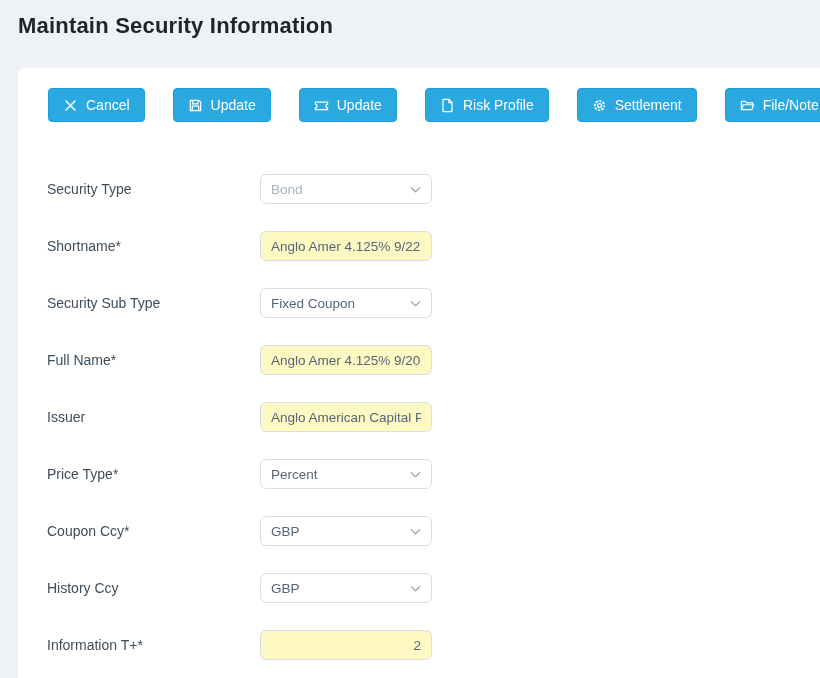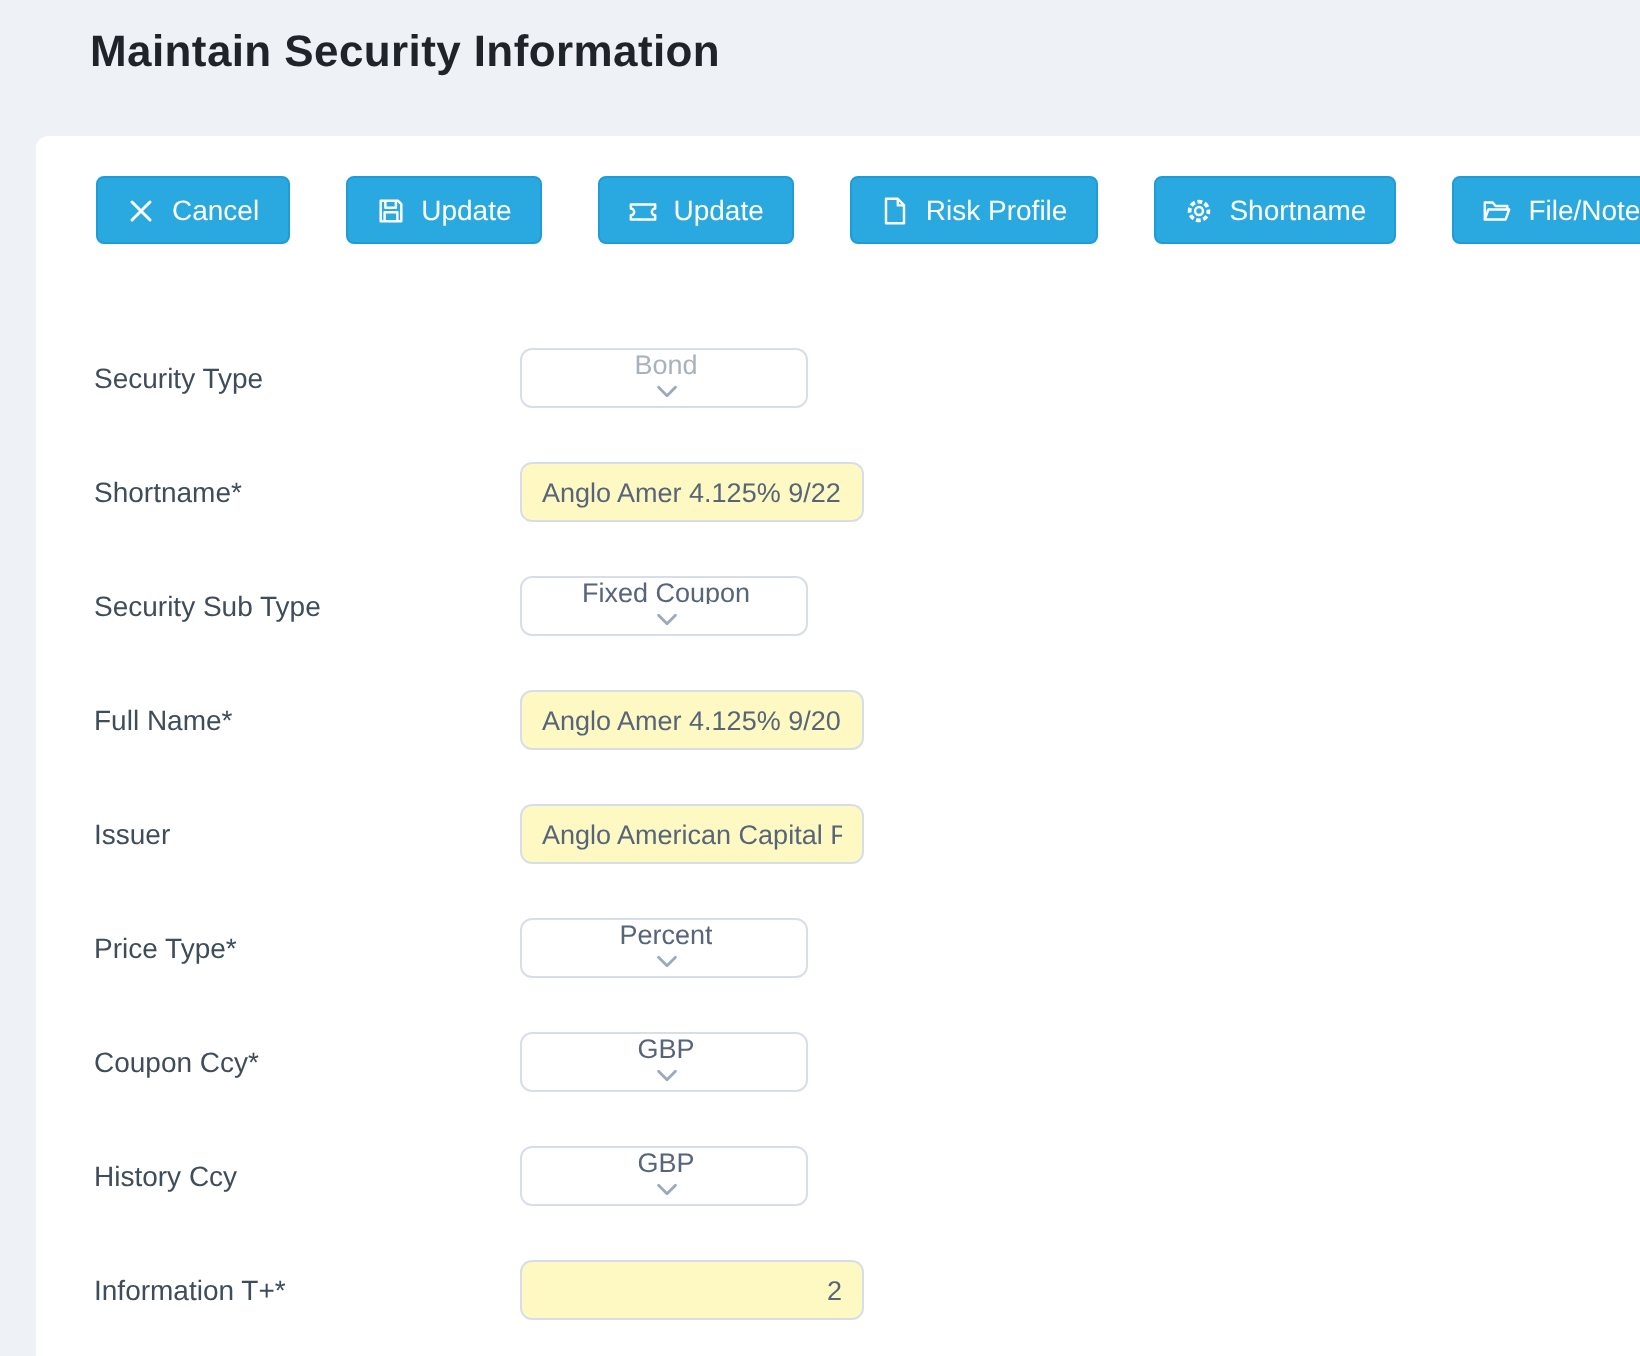--- a/index.html
+++ b/index.html
@@ -5,21 +5,20 @@
   * { margin: 0; padding: 0; box-sizing: border-box; }
   html, body {
     width: 820px; height: 678px;
     overflow: hidden;
     background: var(--page-bg, #eef1f5);
     font-family: "Liberation Sans", sans-serif;
   }
   .page-header {
     padding: 13px 0 0 18px;
     height: 68px;
-    margin-left: 27px;
   }
   .page-title {
     font-size: 22px;
     font-weight: 700;
     color: var(--title-text, #1e2429);
     letter-spacing: 0.2px;
   }
   .card {
     margin-left: 18px;
     width: 900px;              
@@ -73,31 +72,30 @@
     border-radius: 6px;
     padding: 0 10px;
     font-size: 13.5px;
     font-family: "Liberation Sans", sans-serif;
     color: var(--input-text, #56657a);
     background: #fef9c3;
     outline: none;
   }
   .text-input.right { text-align: right; }
   .select {
-    width: 144px;
+    width: 172px;
     height: 30px;
     border: 1px solid var(--input-border, #d8dee9);
     border-radius: 6px;
     padding: 0 8px 0 10px;
     display: flex;
     align-items: center;
     justify-content: space-between;
     background: #ffffff;
     cursor: pointer;
-    flex-direction: column;
   }
   .select-value {
     font-size: 13.5px;
     color: var(--input-text, #4d5d70);
     white-space: nowrap;
     overflow: hidden;
   }
   .select.disabled { cursor: default; }
   .select.disabled .select-value { color: var(--disabled-text, #a8b2bd); }
   .chevron {
@@ -155,21 +153,21 @@
     <span class="label">Risk Profile</span>
   </button>
 
   <button class="tb-btn">
     <span class="icon">
           <svg viewBox="0 0 16 16" fill="none" stroke="#fff">
             <circle cx="8" cy="8" r="2.1" stroke-width="1.3"></circle>
             <circle cx="8" cy="8" r="5" stroke-width="2" stroke-dasharray="2.55 1.38" stroke-dashoffset="1"></circle>
           </svg>
         </span>
-    <span class="label">Shortname</span>
+    <span class="label">Settlement</span>
   </button>
 
   <button class="tb-btn">
     <span class="icon">
           <svg viewBox="0 0 16 16" fill="none" stroke="#fff" stroke-width="1.3" stroke-linejoin="round">
             <path d="M1.5 12.5 V3.5 h4.2 l1.5 1.8 h6.3 v1.9"></path>
             <path d="M1.5 12.5 l1.9-5.3 h11.1 l-1.9 5.3 z"></path>
           </svg>
         </span>
     <span class="label">File/Note</span>

